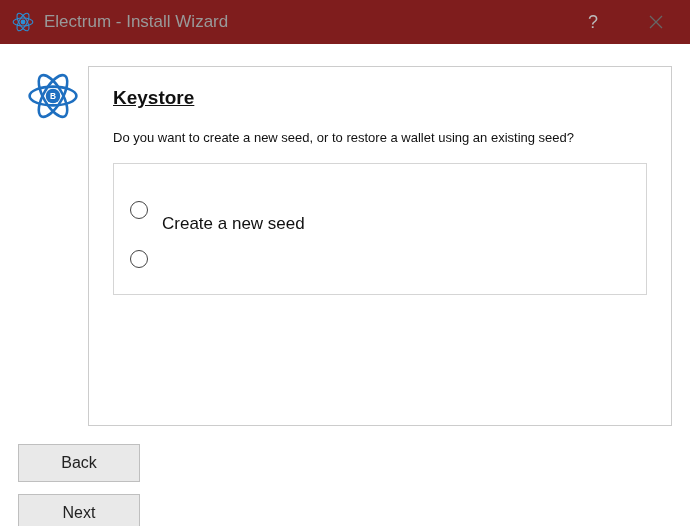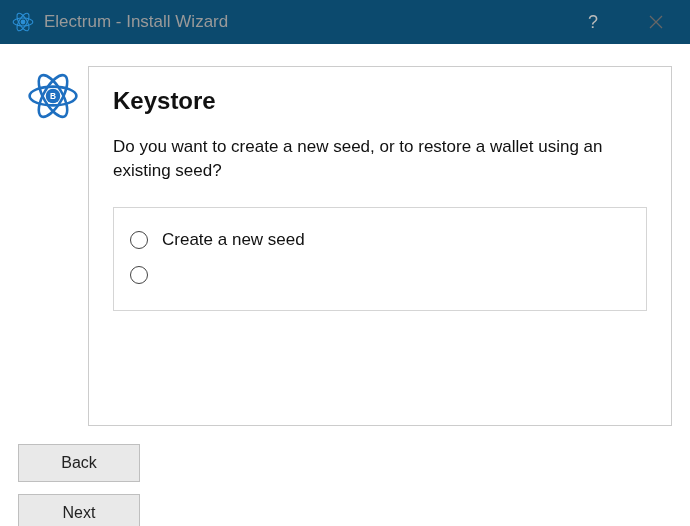--- a/index.html
+++ b/index.html
@@ -8,21 +8,21 @@
       background: #fff;
       width: 690px;
       height: 526px;
       overflow: hidden;
     }
     .titlebar {
       height: 44px;
       display: flex;
       align-items: center;
       padding: 0 14px 0 12px;
-      background: #0c4a6e;
+      background: #7f1d1d;
     }
     .titlebar .app-icon {
       width: 22px;
       height: 22px;
       margin-right: 10px;
       display: flex;
       align-items: center;
       justify-content: center;
     }
     .titlebar .title {
@@ -54,30 +54,31 @@
       display: flex;
       justify-content: center;
     }
     .panel {
       flex: 1;
       border: 1px solid #ccc;
       padding: 20px 24px 30px 24px;
       min-height: 360px;
     }
     .panel-title {
-      font-size: 24px;
+      font-size: 19px;
       font-weight: 700;
       color: #111;
       margin-bottom: 20px;
+      text-decoration: underline;
     }
     .question {
-      font-size: 17px;
+      font-size: 13px;
       color: #111;
       line-height: 1.4;
-      margin-bottom: 24px;
+      margin-bottom: 16px;
     }
     .options {
       border: 1px solid #d5d5d5;
       padding: 14px 16px 18px 16px;
     }
     .option {
       display: flex;
       align-items: center;
       padding: 8px 0;
       cursor: pointer;
@@ -97,20 +98,21 @@
       content: "";
       width: 10px;
       height: 10px;
       background: #333;
       border-radius: 50%;
       display: block;
     }
     .option-label {
       font-size: 17px;
       color: #111;
+      margin-top: 28px;
     }
     .footer {
       display: flex;
       justify-content: flex-end;
       padding: 18px 18px 0 18px;
       gap: 12px;
       flex-direction: column;
     }
     .btn {
       width: 122px;

